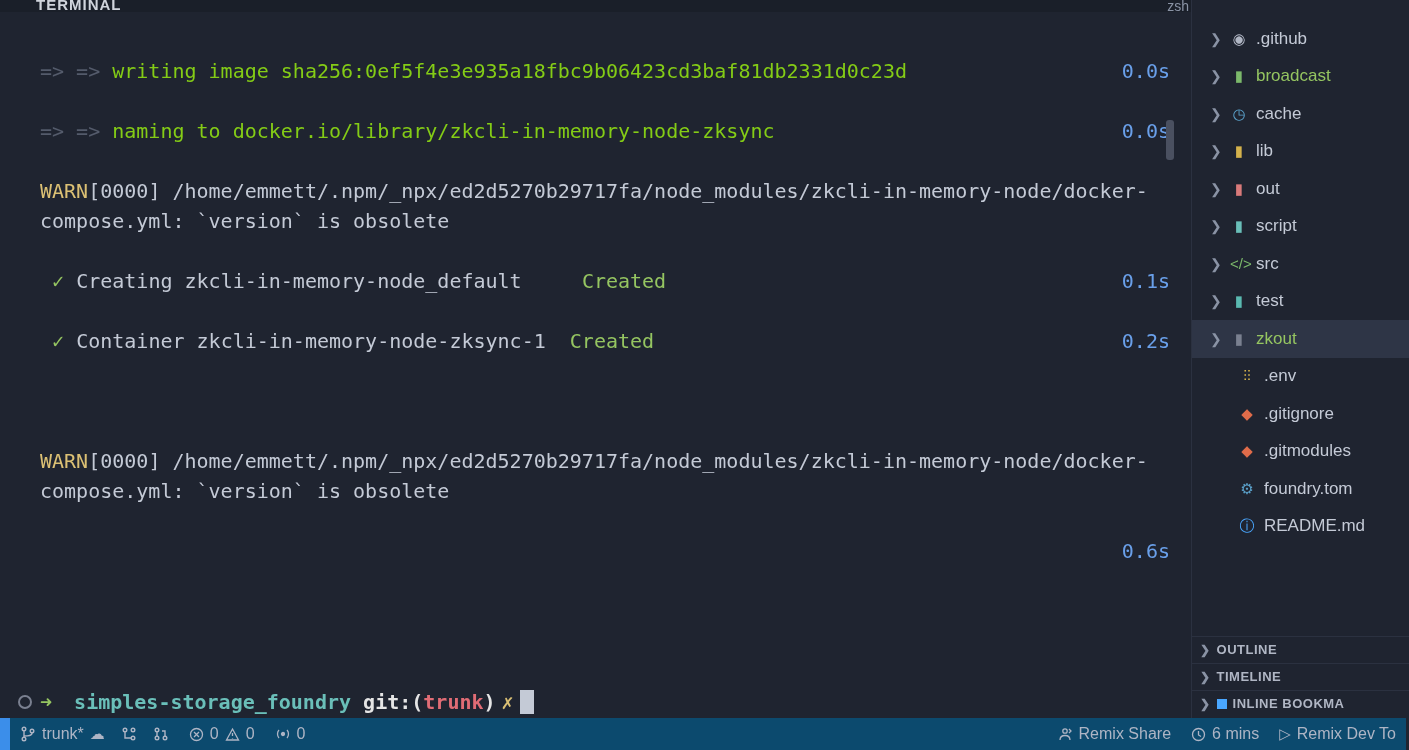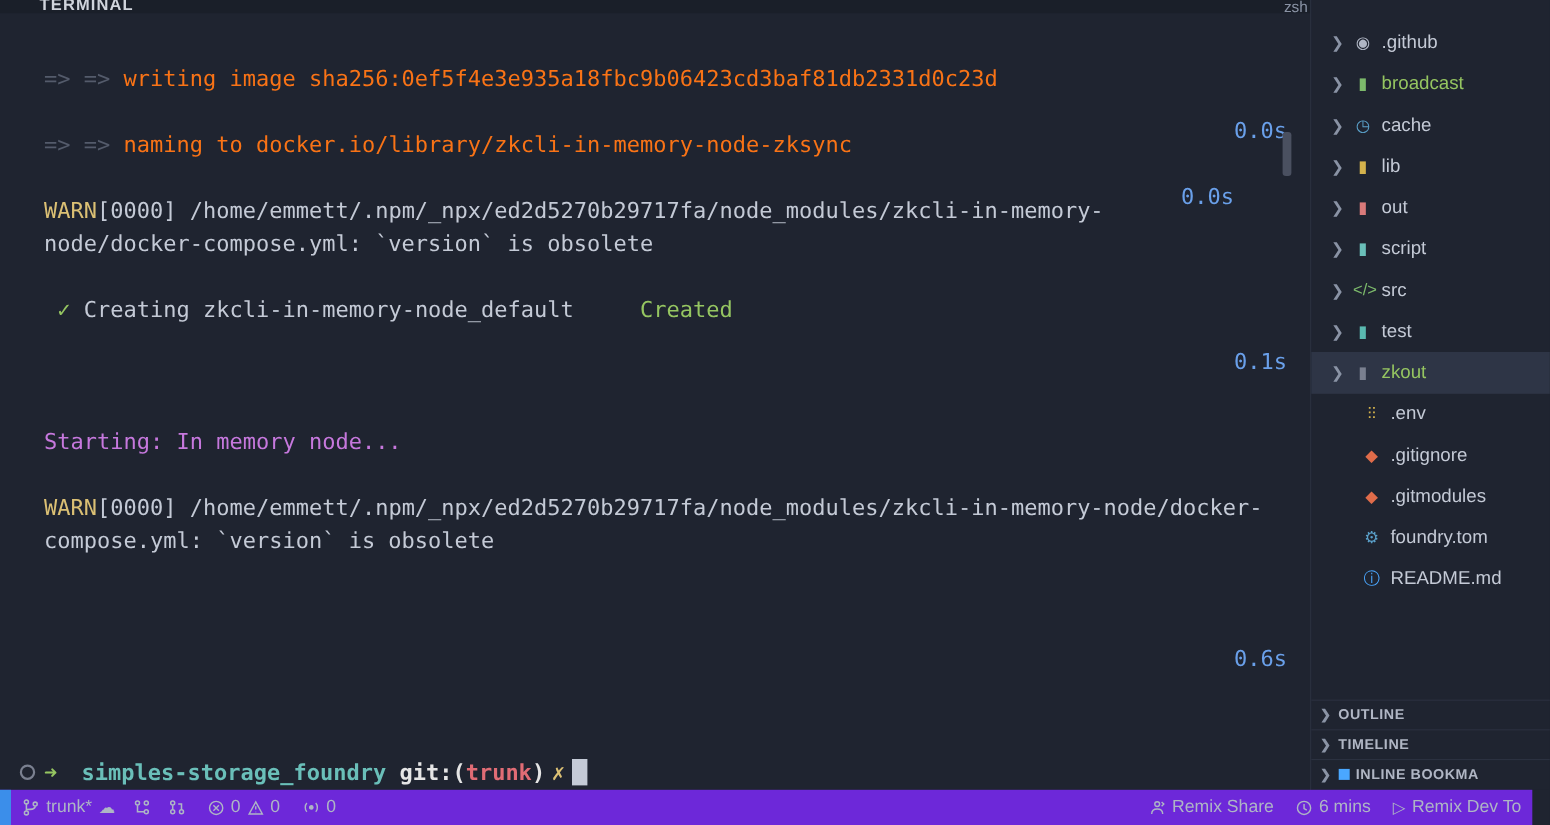--- a/index.html
+++ b/index.html
@@ -29,26 +29,26 @@
   line-height:30px;
   white-space:pre;
   overflow:hidden;
 }
 .scroll-thumb {
   position:absolute;
   left:1166px; top:120px; width:8px; height:40px;
   background:#4a5060; border-radius:3px;
 }
 .c-gray   { color:#545b6b; }
-.c-blue   { color:#f97316; }
+.c-blue   { color:#84cc16; }
 .c-yellow { color:#dbc074; }
 .c-green  { color:#95c561; }
 .c-check  { color:#95c561; }
 .c-magenta{ color:#c678dd; }
-.c-time   { color:#6aa0ea;margin-top:47px; }
+.c-time   { color:#6aa0ea; }
 .c-white  { color:#c4cad6; }
 .prompt-line {
   position:absolute; left:0; bottom:32px; height:32px;
   display:flex; align-items:center;
   font-family: "Menlo","Consolas",monospace;
   font-size:20px;
 }
 .circ {
   width:14px; height:14px; border:2px solid #7a8090; border-radius:50%;
   margin:0 8px 0 18px;
@@ -99,22 +99,22 @@
   padding:0 8px;
   color:#b0b6c4; font-size:13px; font-weight:bold; letter-spacing:0.5px;
 }
 .collapsible .chev2 { margin-right:6px; color:#8a93a5; font-size:12px; }
 .c-outline  { bottom:56px; }
 .c-timeline { bottom:29px; }
 .c-bookmark { bottom:2px; }
 .c-bookmark .sq { width:10px; height:10px; background:#4aa7ff; margin-right:6px; }
 
 .status {
-  position:absolute; left:0; right:16px; bottom:0; height:32px;
-  background:#6d28d9;
+  position:absolute; left:0; right:3px; bottom:0; height:32px;
+  background:#0c4a6e;
   display:flex; align-items:center;
   font-family: "Segoe UI",sans-serif;
   font-size:16px;
   color:#aeb5c5;
 }
 .status .accent {
   width:10px; height:100%; background:#3b8eea;
 }
 .status-item { display:flex; align-items:center; gap:6px; padding:0 10px; white-space:nowrap; }
 .status-item.icon { padding:0 6px; }
@@ -130,22 +130,22 @@
   <div class="right-icons">
     <span>zsh</span>
   </div>
 </div>
 
 <div class="terminal">
 <div><span class="c-gray">=&gt; =&gt; </span><span class="c-blue">writing image sha256:0ef5f4e3e935a18fbc9b06423cd3baf81db2331d0c23d</span><span class="c-time" style="float:right">0.0s</span></div>
 <div><span class="c-gray">=&gt; =&gt; </span><span class="c-blue">naming to docker.io/library/zkcli-in-memory-node-zksync</span><span class="c-time" style="float:right">0.0s</span></div>
 <div style="white-space:pre-wrap"><span class="c-yellow">WARN</span><span class="c-white">[0000] /home/emmett/.npm/_npx/ed2d5270b29717fa/node_modules/zkcli-in-memory-node/docker-compose.yml: `version` is obsolete</span></div>
 <div> <span class="c-check">✓</span><span class="c-white"> Creating zkcli-in-memory-node_default</span>     <span class="c-green">Created</span><span class="c-time" style="float:right">0.1s</span></div>
+<div> <span class="c-check">✓</span><span class="c-white"> Container zkcli-in-memory-node-zksync-1</span>  <span class="c-green">Created</span><span class="c-time" style="float:right">0.2s</span></div>
 <div>&nbsp;</div>
-<div><span class="c-magenta">Starting: In memory node...</span></div>
 <div style="white-space:pre-wrap"><span class="c-yellow">WARN</span><span class="c-white">[0000] /home/emmett/.npm/_npx/ed2d5270b29717fa/node_modules/zkcli-in-memory-node/docker-compose.yml: `version` is obsolete</span></div>
 <div>   <span class="c-time" style="float:right">0.6s</span></div>
 
 
 
 
 
 
 
 

